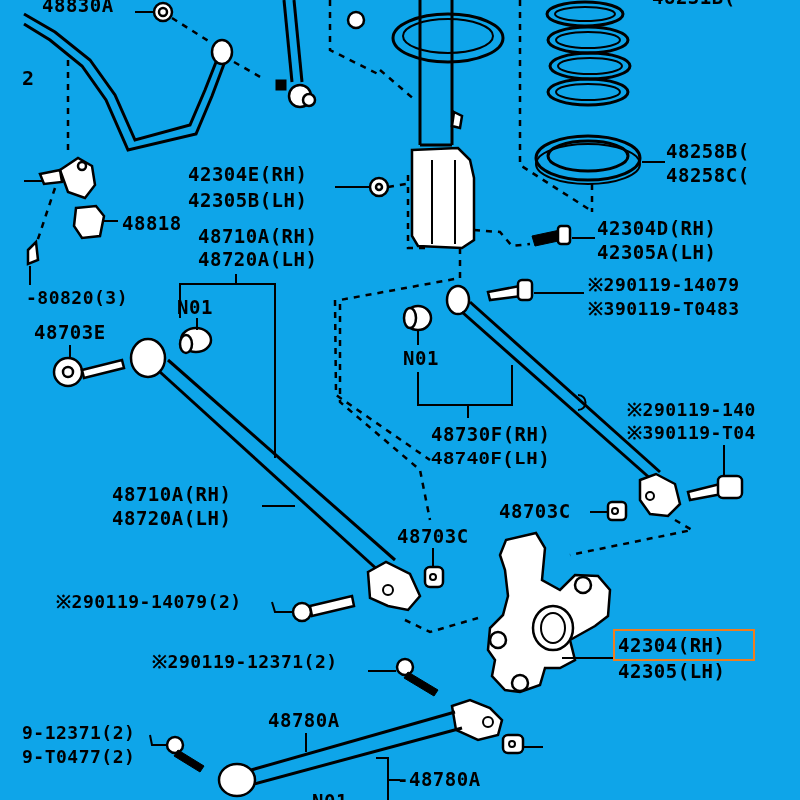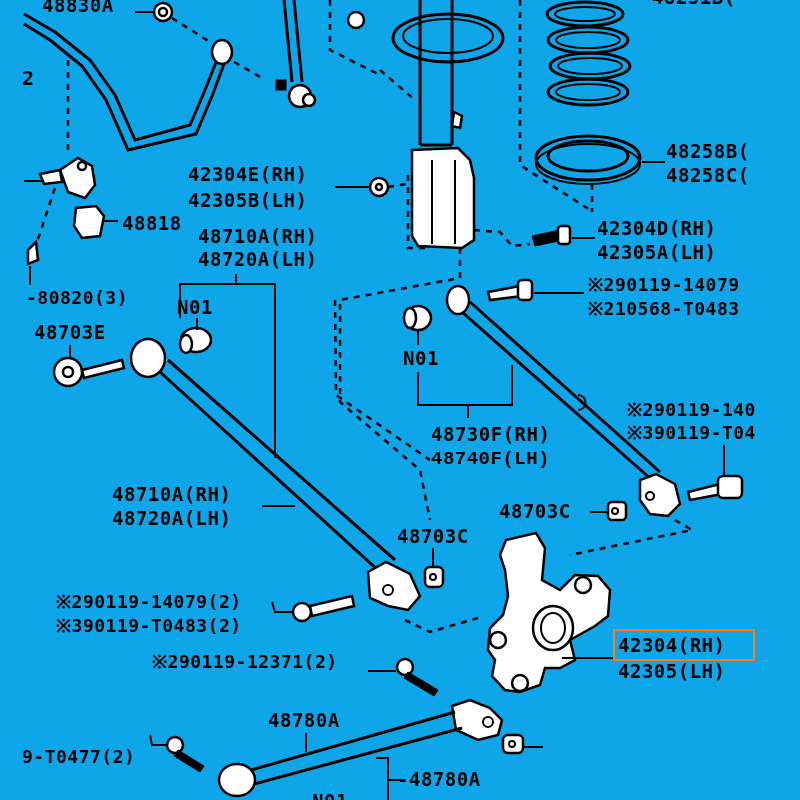--- a/index.html
+++ b/index.html
@@ -247,39 +247,39 @@
   <div class="lbl" style="left:198px;top:248px;">48720A(LH)</div>
   <div class="lbl sm" style="left:26px;top:286px;">-80820(3)</div>
   <div class="lbl" style="left:177px;top:296px;">N01</div>
   <div class="lbl" style="left:34px;top:321px;">48703E</div>
 
   <div class="lbl" style="left:666px;top:140px;">48258B(</div>
   <div class="lbl" style="left:666px;top:164px;">48258C(</div>
   <div class="lbl" style="left:597px;top:217px;">42304D(RH)</div>
   <div class="lbl" style="left:597px;top:241px;">42305A(LH)</div>
   <div class="lbl sm" style="left:588px;top:273px;">※290119-14079</div>
-  <div class="lbl sm" style="left:588px;top:297px;">※210568-T0483</div>
+  <div class="lbl sm" style="left:588px;top:297px;">※390119-T0483</div>
 
   <div class="lbl" style="left:403px;top:347px;">N01</div>
   <div class="lbl sm" style="left:627px;top:398px;">※290119-140</div>
   <div class="lbl sm" style="left:627px;top:421px;">※390119-T04</div>
   <div class="lbl" style="left:431px;top:423px;">48730F(RH)</div>
   <div class="lbl" style="left:431px;top:448px;font-family:Liberation Mono, monospace;">48740F(LH)</div>
 
   <div class="lbl" style="left:112px;top:483px;">48710A(RH)</div>
   <div class="lbl" style="left:112px;top:507px;">48720A(LH)</div>
   <div class="lbl" style="left:499px;top:500px;">48703C</div>
   <div class="lbl" style="left:397px;top:525px;">48703C</div>
 
   <div class="lbl sm" style="left:56px;top:590px;">※290119-14079(2)</div>
-  <div class="lbl sm" style="left:56px;top:614px;">※390119-T0483(2)</div>
 
   <div class="hl" style="left:613px;top:629px;width:142px;height:32px;"></div>
   <div class="lbl" style="left:618px;top:634px;">42304(RH)</div>
   <div class="lbl" style="left:618px;top:660px;">42305(LH)</div>
 
   <div class="lbl sm" style="left:152px;top:650px;">※290119-12371(2)</div>
 
   <div class="lbl" style="left:268px;top:709px;">48780A</div>
+  <div class="lbl sm" style="left:22px;top:721px;">9-12371(2)</div>
   <div class="lbl sm" style="left:22px;top:745px;">9-T0477(2)</div>
   <div class="lbl" style="left:397px;top:768px;">-48780A</div>
   <div class="lbl" style="left:312px;top:790px;">N01</div>
 </div>
 
 </body></html>

